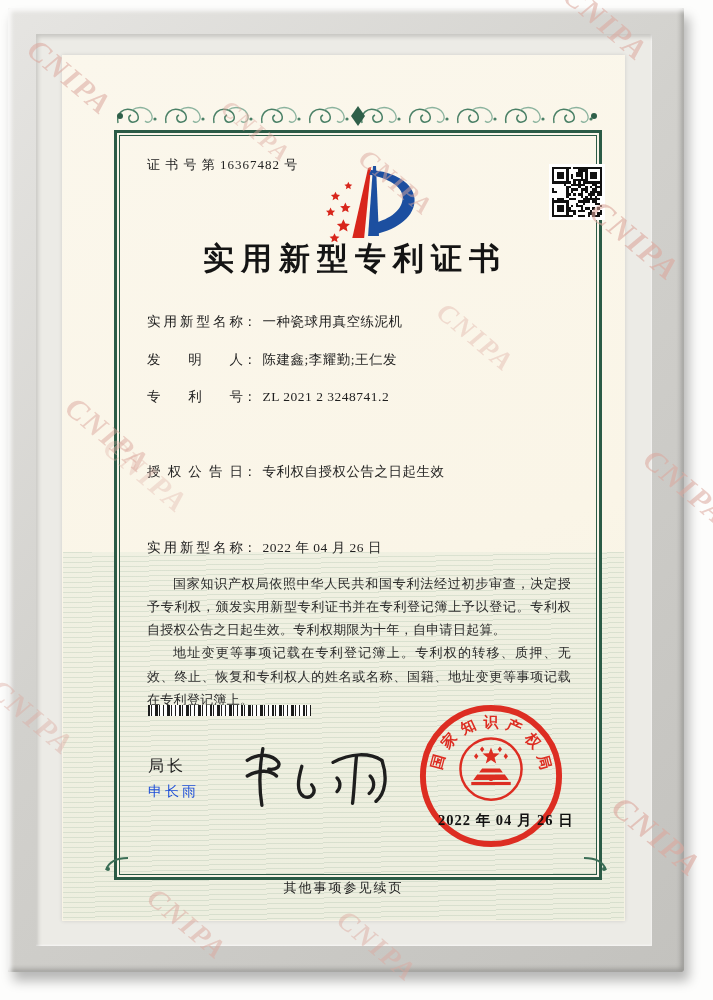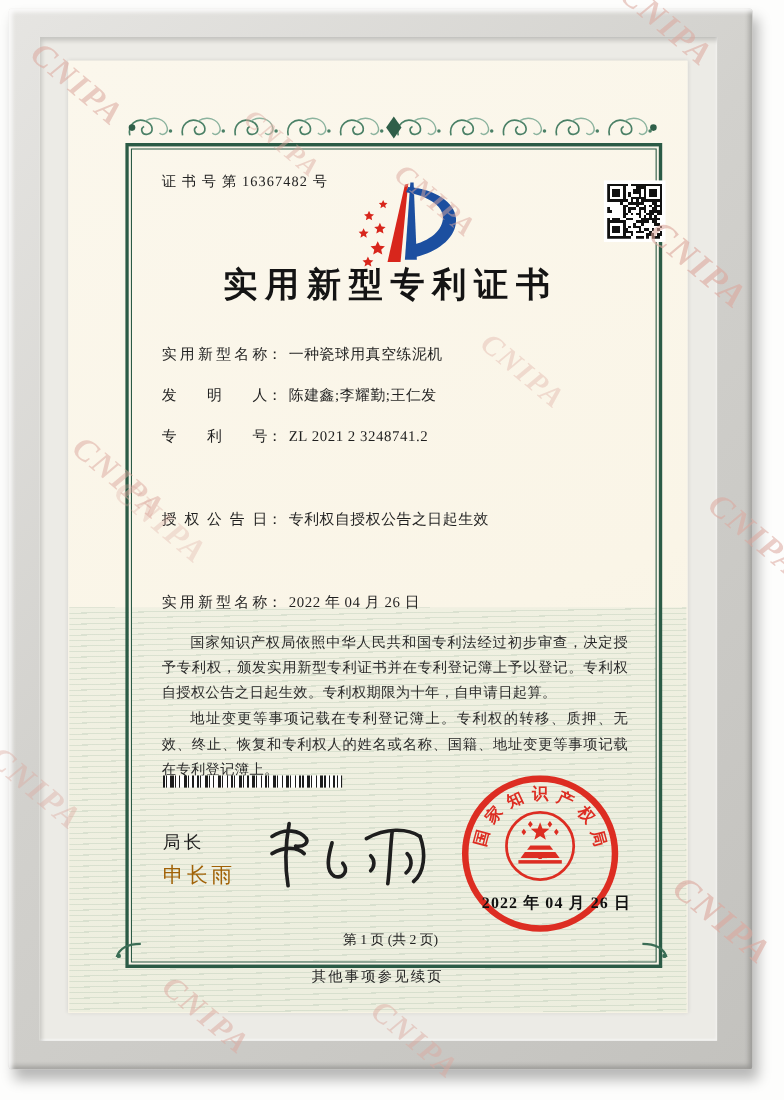--- a/index.html
+++ b/index.html
@@ -36,21 +36,21 @@
   .fcolon{display:inline-block;margin-right:6px;}
   .fvalue{letter-spacing:.5px;}
   .grant2{position:absolute;left:239px;top:0;white-space:nowrap;}
   .glabel{letter-spacing:1px;}
   .body-text{position:absolute;left:147px;top:560px;width:424px;font-size:13px;line-height:1.78;
     color:#2a2a2a;letter-spacing:.3px;text-align:justify;margin-top:12px;}
   .body-text p{margin:0;text-indent:2em;}
   .barcode{position:absolute;left:148px;top:705px;width:163px;height:11px;
     background:repeating-linear-gradient(90deg,#1c1c1c 0 2px,#fefefe 2px 3px,#1c1c1c 3px 4px,#fefefe 4px 7px,#1c1c1c 7px 10px,#fefefe 10px 11px,#1c1c1c 11px 12px,#fefefe 12px 15px,#1c1c1c 15px 16px,#fefefe 16px 19px,#1c1c1c 19px 22px,#fefefe 22px 23px,#1c1c1c 23px 24px,#fefefe 24px 27px,#1c1c1c 27px 28px,#fefefe 28px 31px);}
   .signer-title{position:absolute;left:148px;top:756px;font-size:16px;letter-spacing:3px;color:#1c1c1c;}
-  .signer-name{position:absolute;left:148px;top:783px;font-size:19px;letter-spacing:3px;color:#a16207;}
+  .signer-name{position:absolute;left:148px;top:783px;font-size:14px;letter-spacing:3px;color:#1d4ed8;}
   .signature{position:absolute;left:232px;top:737px;width:168px;height:78px;z-index:11;}
   .seal{position:absolute;left:417px;top:702px;width:148px;height:148px;z-index:12;opacity:.95;}
   .seal text{font-family:"Liberation Serif","DejaVu Serif",serif;font-weight:700;}
   .date-stamp{position:absolute;left:438px;top:811px;font-size:14.5px;font-weight:700;
     color:#111;letter-spacing:1px;z-index:13;}
   .page-info{position:absolute;left:114px;top:846px;width:482px;text-align:center;font-size:12.5px;color:#222;}
   .footer-note{position:absolute;left:62px;top:879px;width:563px;text-align:center;font-size:13px;
     color:#242424;letter-spacing:2px;}
   
   .wm-layer{position:absolute;left:0;top:0;width:713px;height:1000px;z-index:30;pointer-events:none;}
@@ -333,21 +333,20 @@
           <path d="M90,52 l2.2,3 -2.2,3 -2.2,-3 Z"></path>
         <path d="M57,79 L93,79 L89,73.5 L61,73.5 Z"></path>
         <path d="M63,71.5 L87,71.5 L84,67.5 L66,67.5 Z"></path>
         <rect x="55" y="81" width="40" height="3.2"></rect>
         <rect x="73.4" y="74" width="3.2" height="6"></rect>
       </g>
     </svg>
 
     <div class="date-stamp">2022 年 04 月 26 日</div>
 
-    <div class="page-info">第 1 页 (共 2 页)</div>
     <div class="footer-note">其他事项参见续页</div>
   </div>
 
   <div class="wm-layer">
     <span class="wm" style="left:20px;top:60px;font-size:30px;opacity:.55">CNIPA</span>
     <span class="wm" style="left:556px;top:6px;font-size:30px;opacity:.55">CNIPA</span>
     <span class="wm" style="left:215px;top:118px;font-size:24px;opacity:.45">CNIPA</span>
     <span class="wm" style="left:352px;top:168px;font-size:26px;opacity:.5">CNIPA</span>
     <span class="wm" style="left:582px;top:222px;font-size:32px;opacity:.6">CNIPA</span>
     <span class="wm" style="left:430px;top:322px;font-size:27px;opacity:.35">CNIPA</span>

